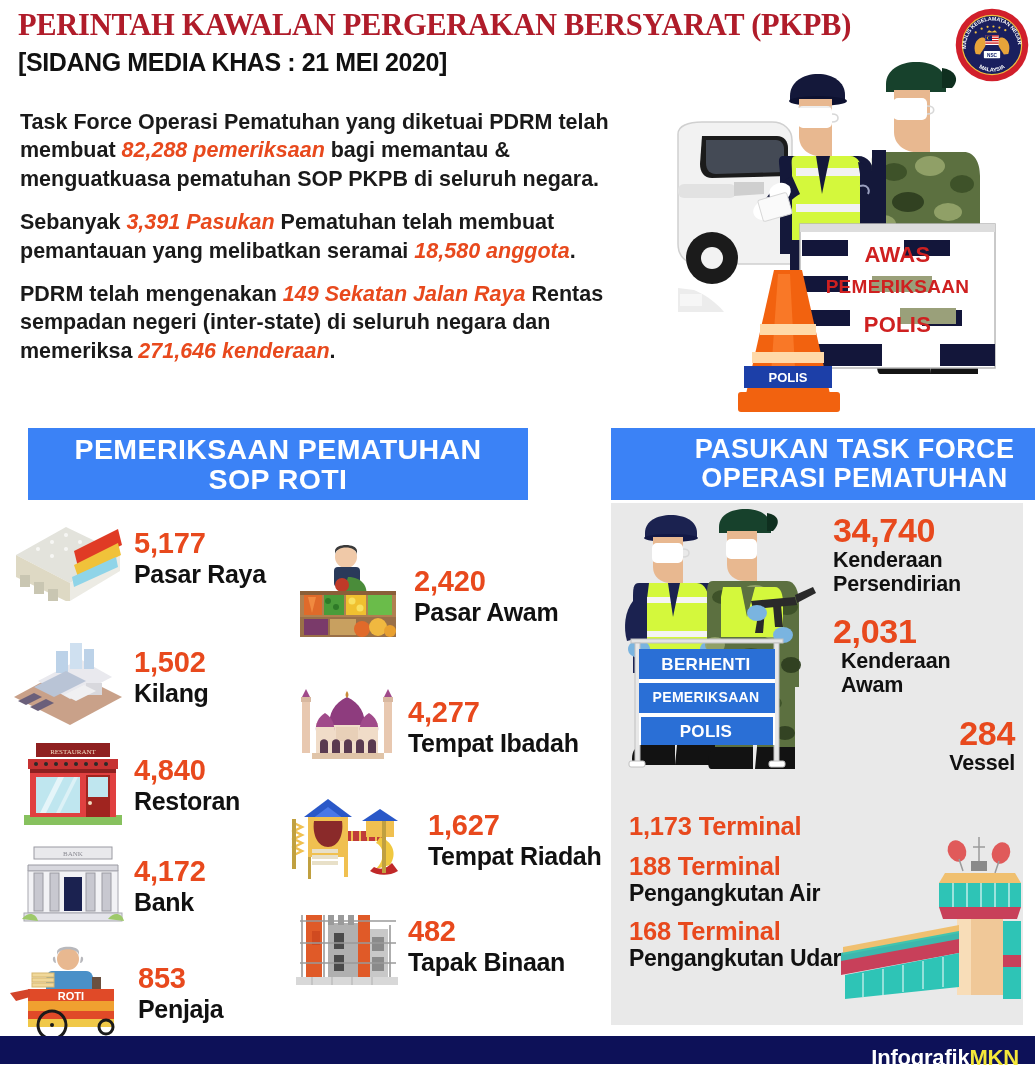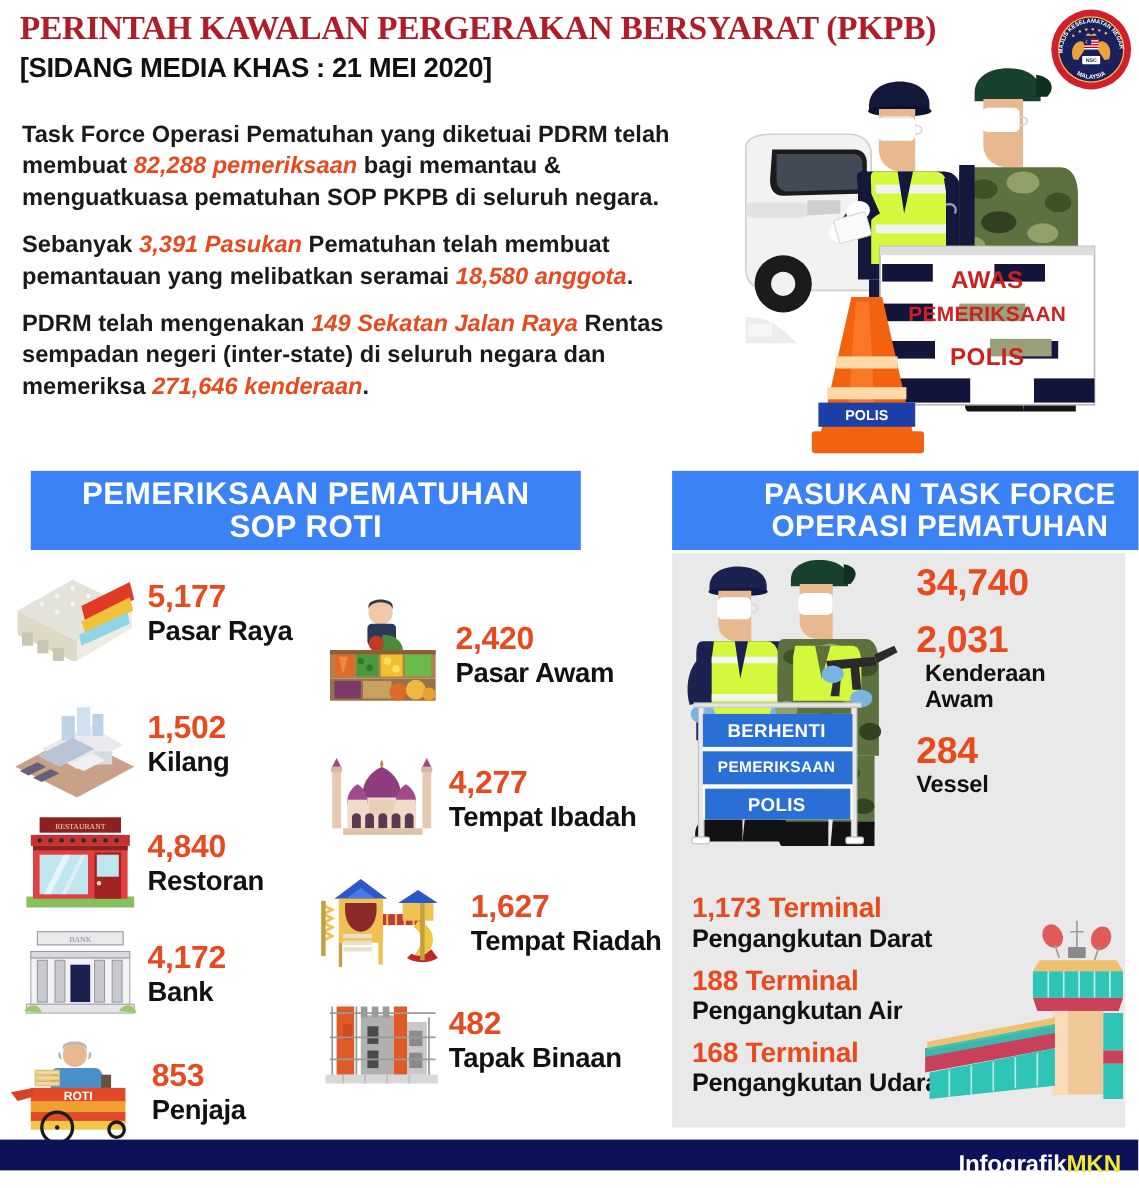--- a/index.html
+++ b/index.html
@@ -689,35 +689,35 @@
         <div class="sign-berhenti-text" style="position:relative;font-size:14px;">PEMERIKSAAN</div>
       </div>
       <div style="position:absolute;left:12px;top:213px;width:142px;">
         <div class="sign-berhenti-text" style="position:relative;font-size:17px;">POLIS</div>
       </div>
     </div>
 
     <div class="right-stats">
       <div class="rstat">
         <div class="rstat-num">34,740</div>
+        <div class="rstat-lab">Kenderaan Persendirian</div>
       </div>
       <div class="rstat" style="margin-top:18px;">
         <div class="rstat-num">2,031</div>
         <div class="rstat-lab rstat-indent">Kenderaan Awam</div>
       </div>
-      <div class="rstat" style="margin-top:18px;">
+      <div class="rstat" style="margin-top:18px;text-align:right;">
         <div class="rstat-num">284</div>
         <div class="rstat-lab">Vessel</div>
       </div>
     </div>
 
     <div class="terminals">
       <div class="tline">
         <div class="tline-num">1,173 Terminal</div>
-        <div class="tline-lab">Pengangkutan Darat</div>
       </div>
       <div class="tline">
         <div class="tline-num">188 Terminal</div>
         <div class="tline-lab">Pengangkutan Air</div>
       </div>
       <div class="tline">
         <div class="tline-num">168 Terminal</div>
         <div class="tline-lab">Pengangkutan Udara</div>
       </div>
     </div>

